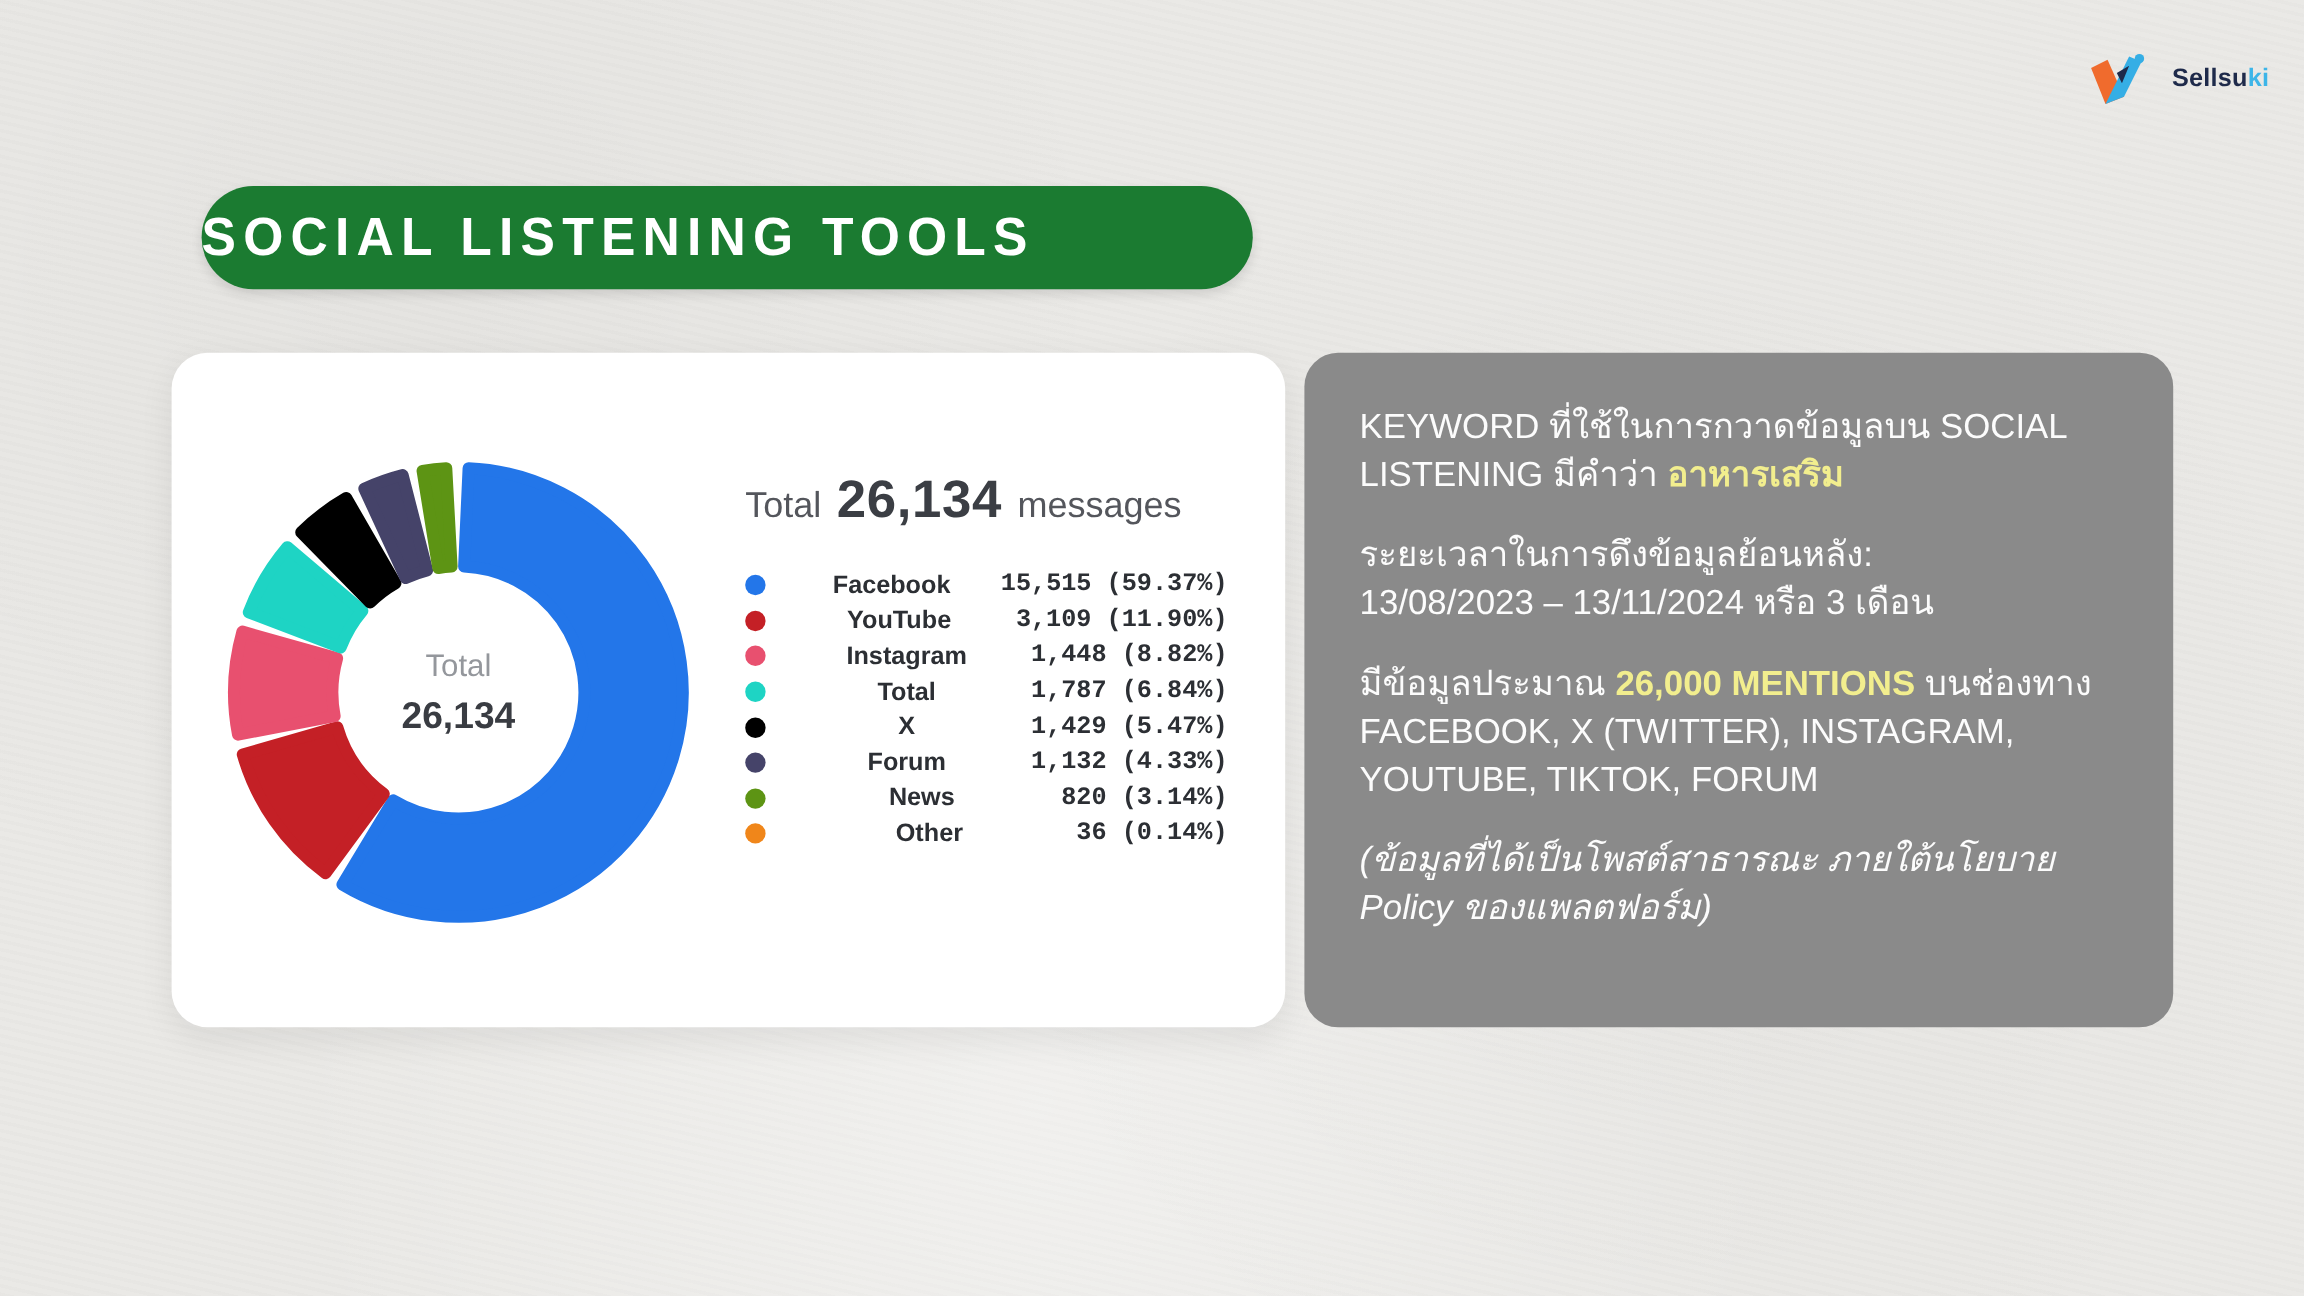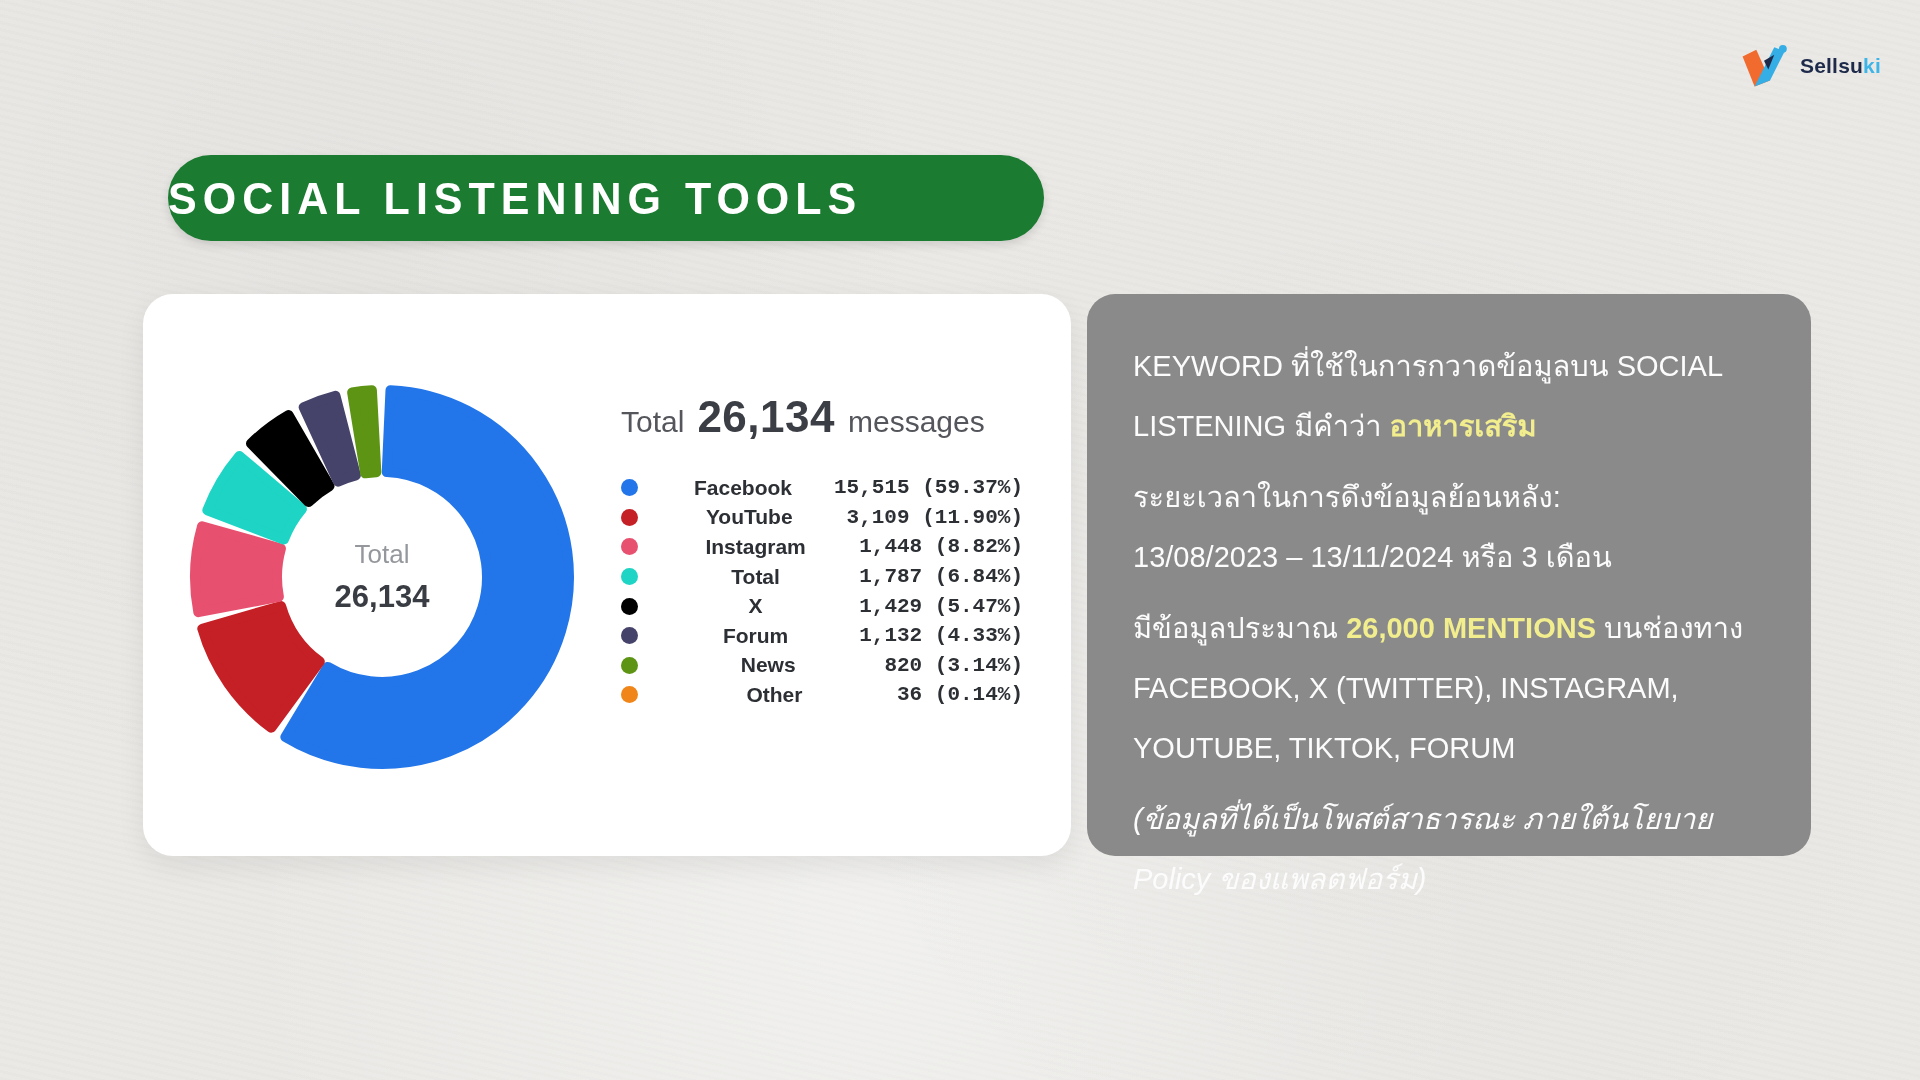--- a/index.html
+++ b/index.html
@@ -12,21 +12,21 @@
   .bg-texture {
     position: absolute; inset: 0;
     background:
       radial-gradient(circle at 18% 22%, rgba(0,0,0,0.025), transparent 34%),
       radial-gradient(circle at 72% 60%, rgba(0,0,0,0.02), transparent 40%),
       radial-gradient(circle at 45% 85%, rgba(255,255,255,0.35), transparent 45%),
       repeating-linear-gradient(13deg, rgba(0,0,0,0.012) 0 3px, rgba(255,255,255,0.015) 3px 7px);
   }
 
   
-  .logo { position: absolute; left: 1740px; top: 42px; display: flex; align-items: center; gap: 12px; }
+  .logo { position: absolute; left: 1740px; top: 42px; display: flex; align-items: center; gap: 22px; }
   .logo svg { width: 48px; height: 48px; display: block; }
   .brand { font-size: 21px; font-weight: bold; color: #1e2a4a; letter-spacing: 0.2px; }
   .brand .ki { color: #3db5e8; }
 
   
   .pill {
     position: absolute; left: 168px; top: 155px; width: 876px; height: 86px;
     background: var(--green, #1b7b31); border-radius: 43px;
     display: flex; align-items: center; 
     box-shadow: 0 4px 10px rgba(0,0,0,0.12);
@@ -62,22 +62,22 @@
   .legend-dot { width: 17px; height: 17px; border-radius: 50%; margin-right: 14px; flex: 0 0 auto; }
   .legend-label { font-size: 21px; font-weight: bold; color: #2c2f34; flex: 1; text-align: center; }
   .legend-value { font-size: 21px; font-weight: bold; color: #2c2f34; text-align: right; white-space: nowrap; font-family: Liberation Mono, monospace; }
 
   
   .info-panel {
     position: absolute; left: 1087px; top: 294px; width: 724px; height: 562px;
     background: var(--panel, #8a8a8a); border-radius: 28px;
     padding: 42px 46px; color: #fcfcfc;
   }
-  .info-panel p { font-size: 29px; line-height: 60px; font-weight: 300; }
-  .info-panel p + p { margin-top: 11px; }
+  .info-panel p { font-size: 29px; line-height: 40px; font-weight: 300; }
+  .info-panel p + p { margin-top: 27px; }
   .hl { color: var(--hl, #f2ee8e); font-weight: bold; }
   .italic { font-style: italic; }
 </style>
 </head>
 <body>
 
 <div class="bg-texture"></div>
 
 <div class="logo">
   <svg viewBox="0 0 56 56">

